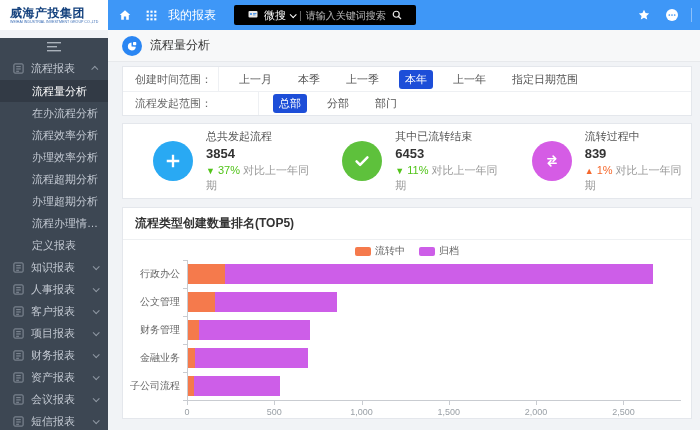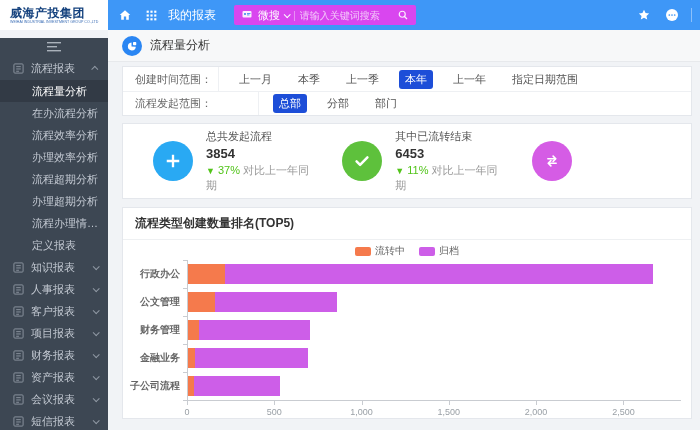--- a/index.html
+++ b/index.html
@@ -9,22 +9,22 @@
   
   .topbar { position:absolute; top:0; left:0; width:700px; height:30px; display:flex; }
   .logo-box { width:108px; height:30px; background:#fff; display:flex; align-items:center;
     padding-left:6px; gap:4px; }
   .logo-text { display:flex; flex-direction:column; line-height:1; }
   .brand-name { font-size:12px; font-weight:bold; color:#15427e; letter-spacing:.5px; }
   .brand-sub { font-size:4px; color:#3a6db5; margin-top:1px; transform:scale(.9); transform-origin:left; white-space:nowrap; }
   .bluebar { flex:1; background:#3e97f7; display:flex; align-items:center; padding:0 8px; gap:8px; color:#fff; }
   .hicon { display:flex; align-items:center; justify-content:center; width:18px; height:18px; cursor:pointer; }
   .nav-label { font-size:12px; color:#fff; white-space:nowrap; cursor:pointer; }
-  .searchbox { margin-left:10px; width:182px; height:20px; background:#d946ef; border-radius:2px;
-    display:flex; align-items:center; padding:0 6px; gap:4px; }
+  .searchbox { margin-left:10px; width:182px; height:20px; background:#000000; border-radius:2px;
+    display:flex; align-items:center; padding:0 12px; gap:4px; }
   .scope { font-size:11px; color:#fff; white-space:nowrap; cursor:pointer; }
   .chev { display:inline-block; width:5px; height:5px; border-right:1px solid currentColor;
     border-bottom:1px solid currentColor; transform:rotate(45deg) translateY(-1px); }
   .chev.up { transform:rotate(-135deg) translateY(-1px); }
   .sb-sep { color:rgba(255,255,255,.45); font-size:11px; }
   .searchbox input { flex:1; min-width:0; background:transparent; border:none; outline:none;
     font-size:10px; color:#fff; }
   .searchbox input::placeholder { color:rgba(255,255,255,.7); }
   .topbar-right { margin-left:auto; display:flex; align-items:center; gap:10px; }
   .v-sep { width:1px; height:14px; background:rgba(255,255,255,.4); }
@@ -70,21 +70,21 @@
   .chart-card { margin-top:8px; height:212px; }
   .chart-head { padding:7px 12px; font-size:12px; font-weight:bold; color:#333; border-bottom:1px solid #eef0f2; }
   .legend { display:flex; justify-content:center; align-items:center; gap:14px; height:18px; margin-top:2px; font-size:10px; color:#666;text-align:center; }
   .legend-item { display:flex; align-items:center; gap:4px; cursor:pointer; }
   .swatch { width:16px; height:9px; border-radius:2px; display:inline-block; }
   .plot { padding:0 10px 0 0; position:relative; }
   .rows { position:relative; height:140px; }
   .yline { position:absolute; left:64px; top:0; bottom:0; width:1px; background:#c9ccd1; }
   .ytick { position:absolute; left:60px; width:4px; height:1px; background:#c9ccd1; }
   .bar-row { height:28px; display:flex; align-items:center; }
-  .cat { width:64px; flex:none; text-align:right; padding-right:7px; font-size:10px; color:#666;font-weight:bold; }
+  .cat { width:64px; flex:none; text-align:right; padding-right:7px; font-size:10px; color:#666; }
   .track { flex:1; height:20px; display:flex; }
   .seg { height:100%; }
   .xaxis { margin-left:64px; margin-right:0; position:relative; height:22px; border-top:1px solid #c9ccd1; }
   .xtick { position:absolute; top:0; width:1px; height:4px; background:#c9ccd1; }
   .xlabel { position:absolute; top:6px; transform:translateX(-50%); font-size:9px; color:#9aa0a6; white-space:nowrap; }
 </style>
 </head>
 <body>
 
 <div class="topbar">
@@ -338,20 +338,29 @@
     </div>
     <div class="kpi">
       <span class="kpi-circle" id="kpi-c2" style="background: rgb(213, 92, 229);">
         <svg width="18" height="18" viewBox="0 0 24 24" fill="none" stroke="#fff" stroke-width="2.2" stroke-linecap="round" stroke-linejoin="round">
           <path d="M6.5 9h10"></path>
             <path d="M13.5 5.5L17 9l-3.5 3.5"></path>
           <path d="M17.5 15h-10"></path>
             <path d="M10.5 11.5L7 15l3.5 3.5"></path>
         </svg>
       </span>
+      <div>
+        <div class="kpi-label">流转过程中</div>
+        <div class="kpi-value">839</div>
+        <div class="kpi-delta">
+          <span class="arrow" id="kpi-a2" style="color: rgb(245, 104, 44);">▲</span>
+          <span id="kpi-p2" style="color: rgb(245, 104, 44);">1%</span>
+          <span>对比上一年同期</span>
+        </div>
+      </div>
     </div>
   </div>
 
   <div class="card chart-card">
     <div class="chart-head">流程类型创建数量排名(TOP5)</div>
     <div class="legend" id="chart-legend">
         <span class="legend-item">
           <span class="swatch" style="background:#f57a4c"></span>
           <span>流转中</span>
         </span>

